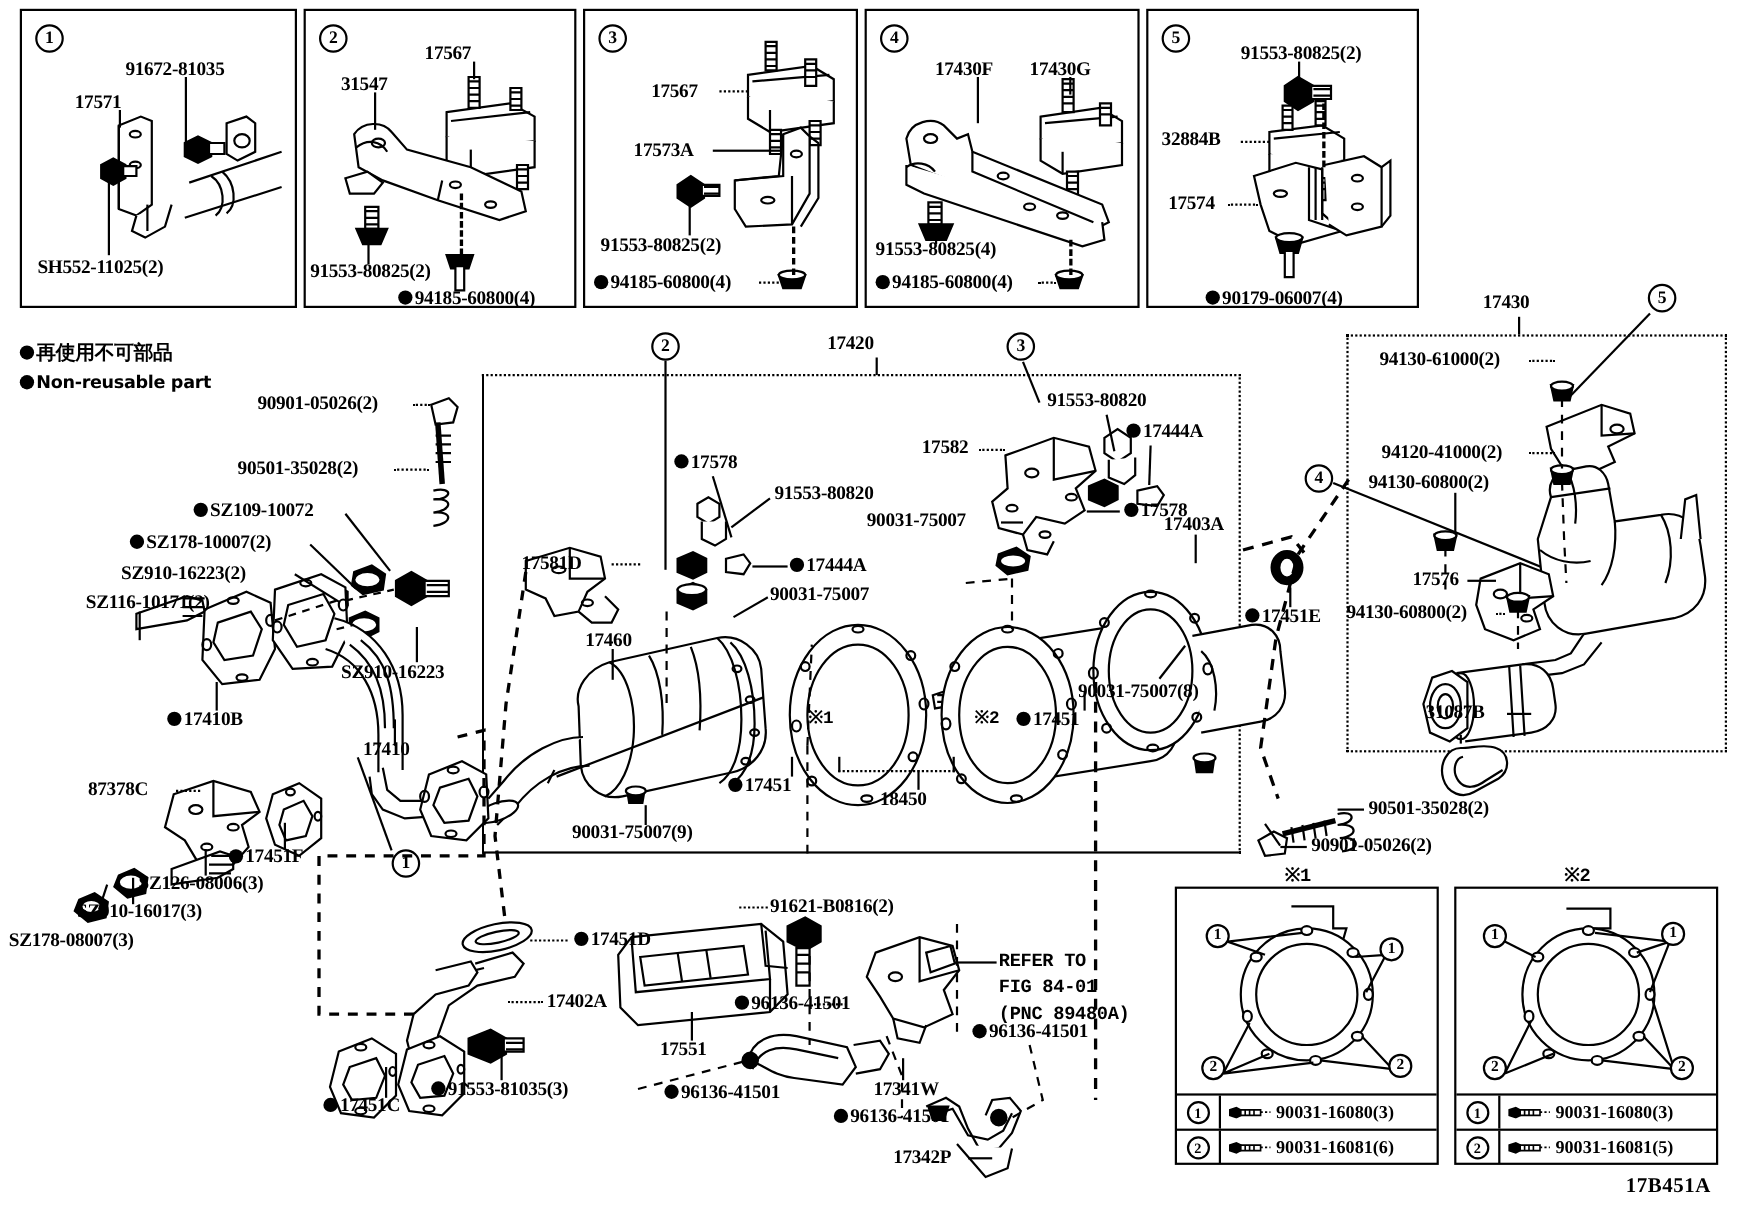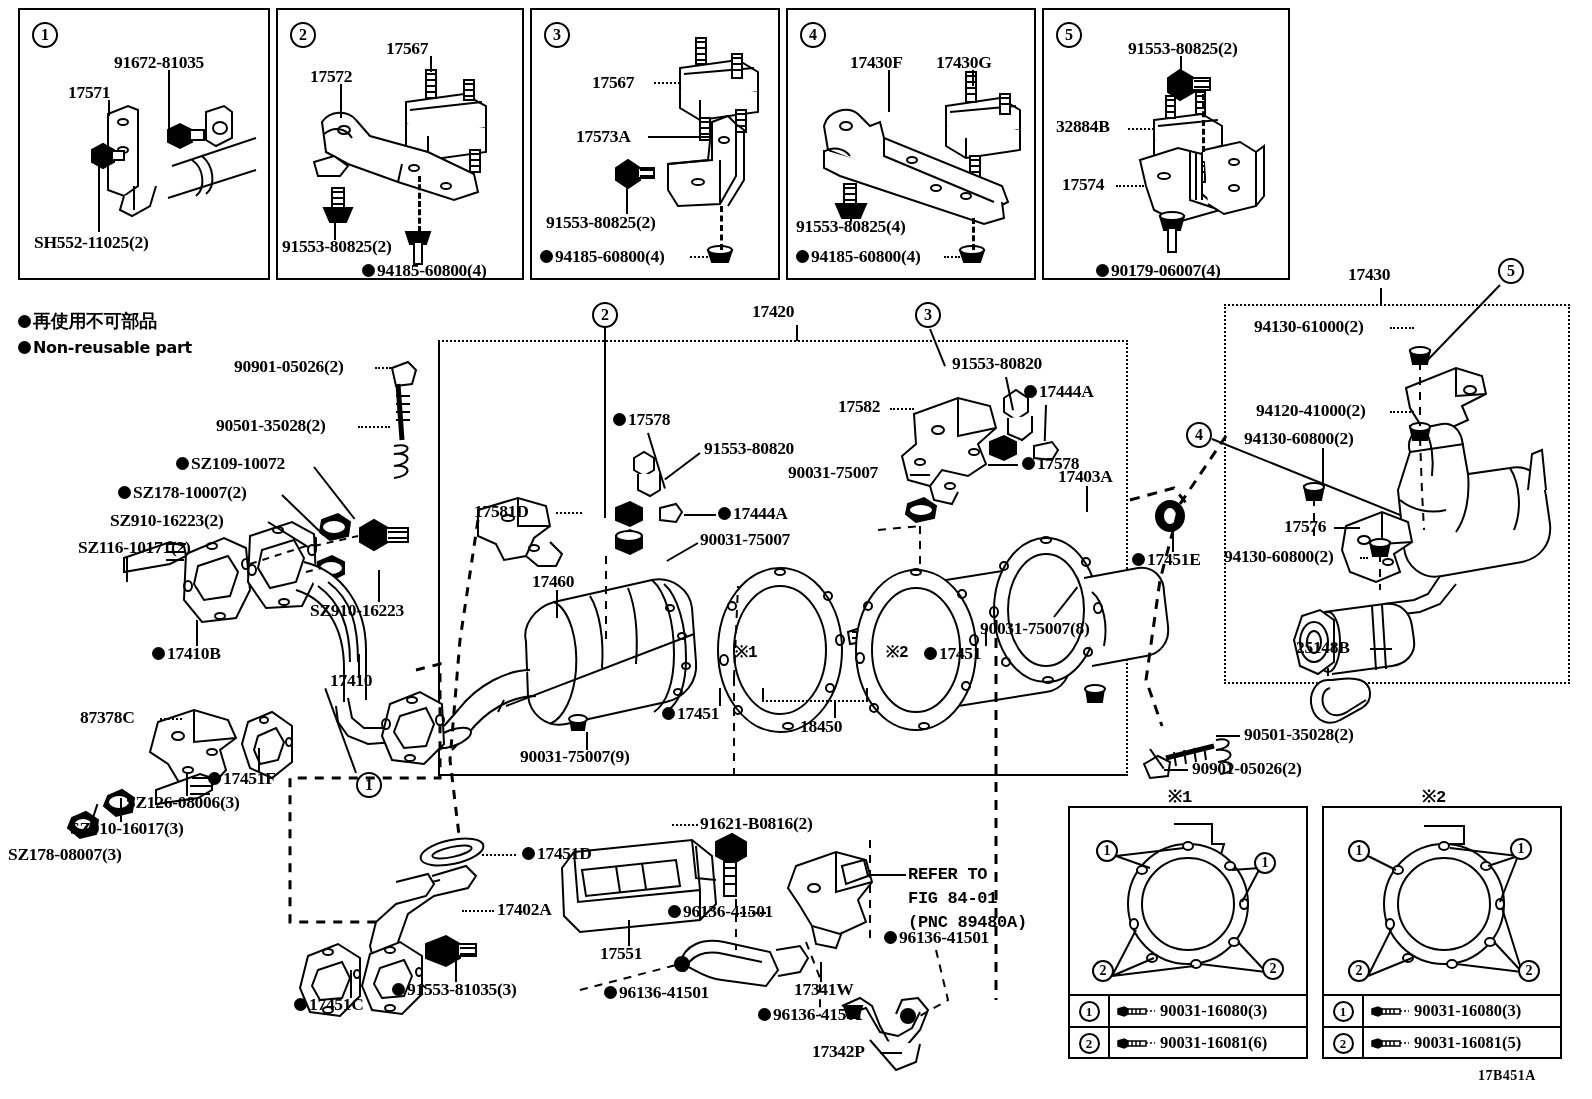--- a/index.html
+++ b/index.html
@@ -119,21 +119,21 @@
     padding-left: 6px;
     font-family: "Liberation Serif","DejaVu Serif",serif;
     font-weight:700; font-size:16.5px; white-space: nowrap;
   }
   .boltglyph { display:inline-block; width:40px; height:12px; }
 
   .sheetid {
     position: absolute;
     font-family: "Liberation Serif","DejaVu Serif",serif;
     font-weight: 700;
-    font-size: 14px;
+    font-size: 19px;
     letter-spacing: 0.5px;
   }
 </style>
 </head>
 <body>
 
 <div id="sheet">
 
   <div class="detailbox" style="left:18px; top:8px; width:252px; height:272px;">
     <svg class="art" style="left:0; top:0;" width="252" height="272" viewBox="0 0 252 272" fill="none" stroke="#000" stroke-width="2">
@@ -201,21 +201,21 @@
       <path d="M46 198 L74 198 L68 212 L52 212 Z" fill="#000"></path>
 
       <path d="M128 222 L152 222 L148 234 L132 234 Z" fill="#000"></path>
       <rect x="136" y="232" width="8" height="22" fill="#fff"></rect>
     </svg>
     <div class="circ" style="left:12px; top:12px;">
       <span>2</span>
     </div>
     <div class="lbl" style="left:108px; top:30px;">17567</div>
     <div class="ln v" style="left:152px; top:46px; height:16px;"></div>
-    <div class="lbl" style="left:32px; top:58px;">17572</div>
+    <div class="lbl" style="left:32px; top:58px;">31547</div>
     <div class="ln v" style="left:62px; top:74px; height:34px;"></div>
     <div class="lbl" style="left:4px; top:228px;">91553-80825(2)</div>
     <div class="ln v" style="left:56px; top:212px; height:18px;"></div>
     <div class="lbl bullet" style="left:84px; top:252px;">94185-60800(4)</div>
     <div class="ln dashed-v" style="left:140px; top:166px; height:56px;"></div>
   </div>
 
   <div class="detailbox" style="left:530px; top:8px; width:250px; height:272px;">
     <svg class="art" style="left:0; top:0;" width="250" height="272" viewBox="0 0 250 272" fill="none" stroke="#000" stroke-width="2">
 
@@ -809,21 +809,21 @@
   <div class="ln dotted-h" style="left:1390px; top:327px; width:24px;"></div>
   <div class="lbl" style="left:1256px; top:402px;">94120-41000(2)</div>
   <div class="ln dotted-h" style="left:1390px; top:411px; width:24px;"></div>
   <div class="lbl" style="left:1244px; top:430px;">94130-60800(2)</div>
   <div class="ln v" style="left:1322px; top:448px; height:36px;"></div>
   <div class="ln h" style="left:1322px; top:484px; width:0px;"></div>
   <div class="lbl" style="left:1284px; top:518px;">17576</div>
   <div class="ln h" style="left:1334px; top:527px; width:26px;"></div>
   <div class="lbl" style="left:1224px; top:548px;">94130-60800(2)</div>
   <div class="ln dotted-h" style="left:1360px; top:557px; width:8px;"></div>
-  <div class="lbl" style="left:1296px; top:639px;">25148B</div>
+  <div class="lbl" style="left:1296px; top:639px;">31087B</div>
   <div class="ln h" style="left:1370px; top:648px; width:22px;"></div>
 
   <svg class="art" style="left:1150px; top:498px;" width="40" height="40" viewBox="0 0 40 40" fill="none" stroke="#000" stroke-width="2">
     <ellipse cx="20" cy="18" rx="14" ry="15" fill="#000"></ellipse>
     <ellipse cx="20" cy="18" rx="7" ry="9" fill="#fff"></ellipse>
   </svg>
   <div class="lbl bullet" style="left:1132px; top:551px;">17451E</div>
   <div class="ln v" style="left:1172px; top:534px; height:18px;"></div>
 
   <svg class="art" style="left:1136px; top:716px;" width="130" height="70" viewBox="0 0 130 70" fill="none" stroke="#000" stroke-width="2">

